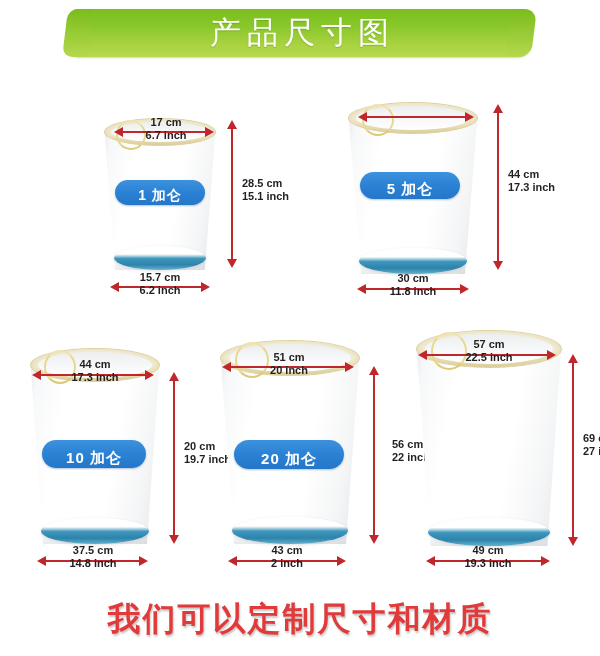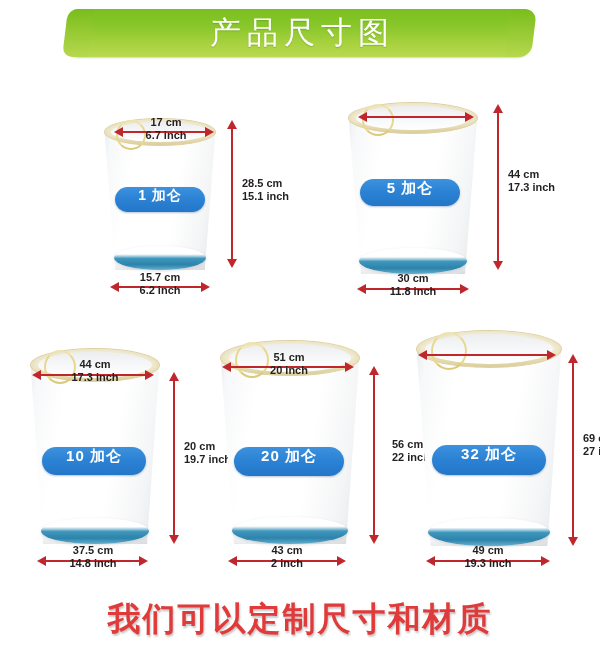--- a/index.html
+++ b/index.html
@@ -100,26 +100,25 @@
     border-radius:50%;
     background:linear-gradient(180deg,#ffffff 0%,#ffffff 34%,#3f97bd 52%,#2d83ab 78%,#65b0cd 100%);
     box-shadow:0 1px 3px rgba(110,120,130,.25);
   }
 
   
   .tag{
     position:absolute;
     background:linear-gradient(180deg,#3d92de 0%,#2b82d4 48%,#2476c8 100%);
     border-radius:999px;
-    display:flex;align-items:flex-start;justify-content:center;
+    display:flex;align-items:flex-end;justify-content:center;
     color:#ffffff;font-weight:bold;
     box-shadow:0 1px 2px rgba(40,90,150,.35);
     white-space:nowrap;
     letter-spacing:1px;
-    margin-top:7px;
   }
 
   
   .harrow{position:absolute;height:2px;background:#c0272d;}
   .harrow:before,.harrow:after{
     content:"";position:absolute;top:-4px;width:0;height:0;
     border-top:5px solid transparent;border-bottom:5px solid transparent;
   }
   .harrow:before{left:-8px;border-right:9px solid #c0272d;}
   .harrow:after{right:-8px;border-left:9px solid #c0272d;}
@@ -289,25 +288,26 @@
   <div class="bucket" style="left:12px;top:10px;width:146px;height:216px;">
     <div class="taper">
       <div class="body"></div>
     </div>
     <div class="rim" style="top:0;height:38px;"></div>
     <div class="rim-inner" style="left:9px;top:4px;width:128px;height:30px;"></div>
     <div class="cord" style="left:15px;top:2px;width:32px;height:34px;"></div>
     <div class="base" style="left:12px;width:122px;height:28px;"></div>
   </div>
 
-  <div class="tag" style="left:28px;top:118px;width:114px;height:30px;font-size:15px;">
-    <span>32 加仑</span>
-  </div>
 
   <div class="harrow" style="left:22px;top:34px;width:122px;"></div>
+  <div class="dim center" style="left:44px;top:18px;width:82px;font-size:11px;">
+    <span class="cm">57 cm</span>
+    <span class="inch">22.5 inch</span>
+  </div>
 
   <div class="varrow" style="left:168px;top:42px;height:176px;"></div>
   <div class="dim left" style="left:179px;top:112px;font-size:11px;">
     <span class="cm">69 cm</span>
     <span class="inch">27 inch</span>
   </div>
 
   <div class="harrow" style="left:30px;top:240px;width:108px;"></div>
   <div class="dim center" style="left:40px;top:224px;width:88px;font-size:11px;">
     <span class="cm">49 cm</span>

